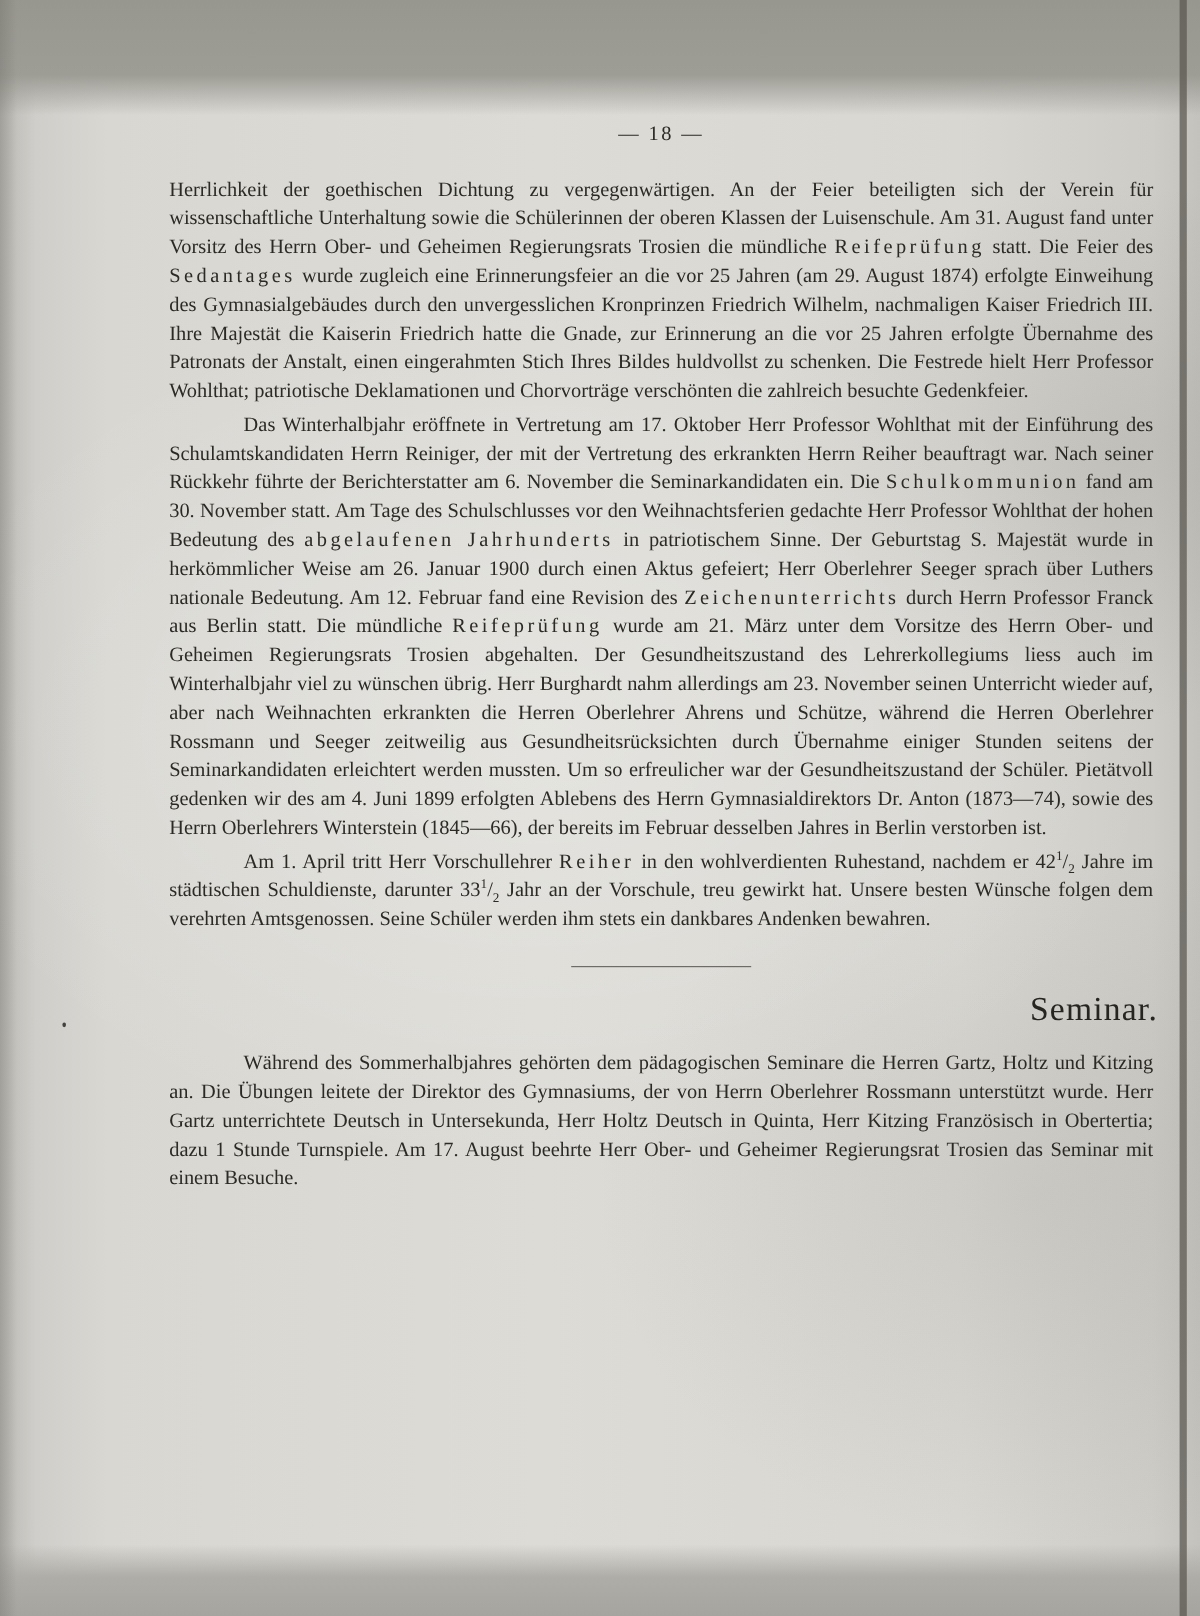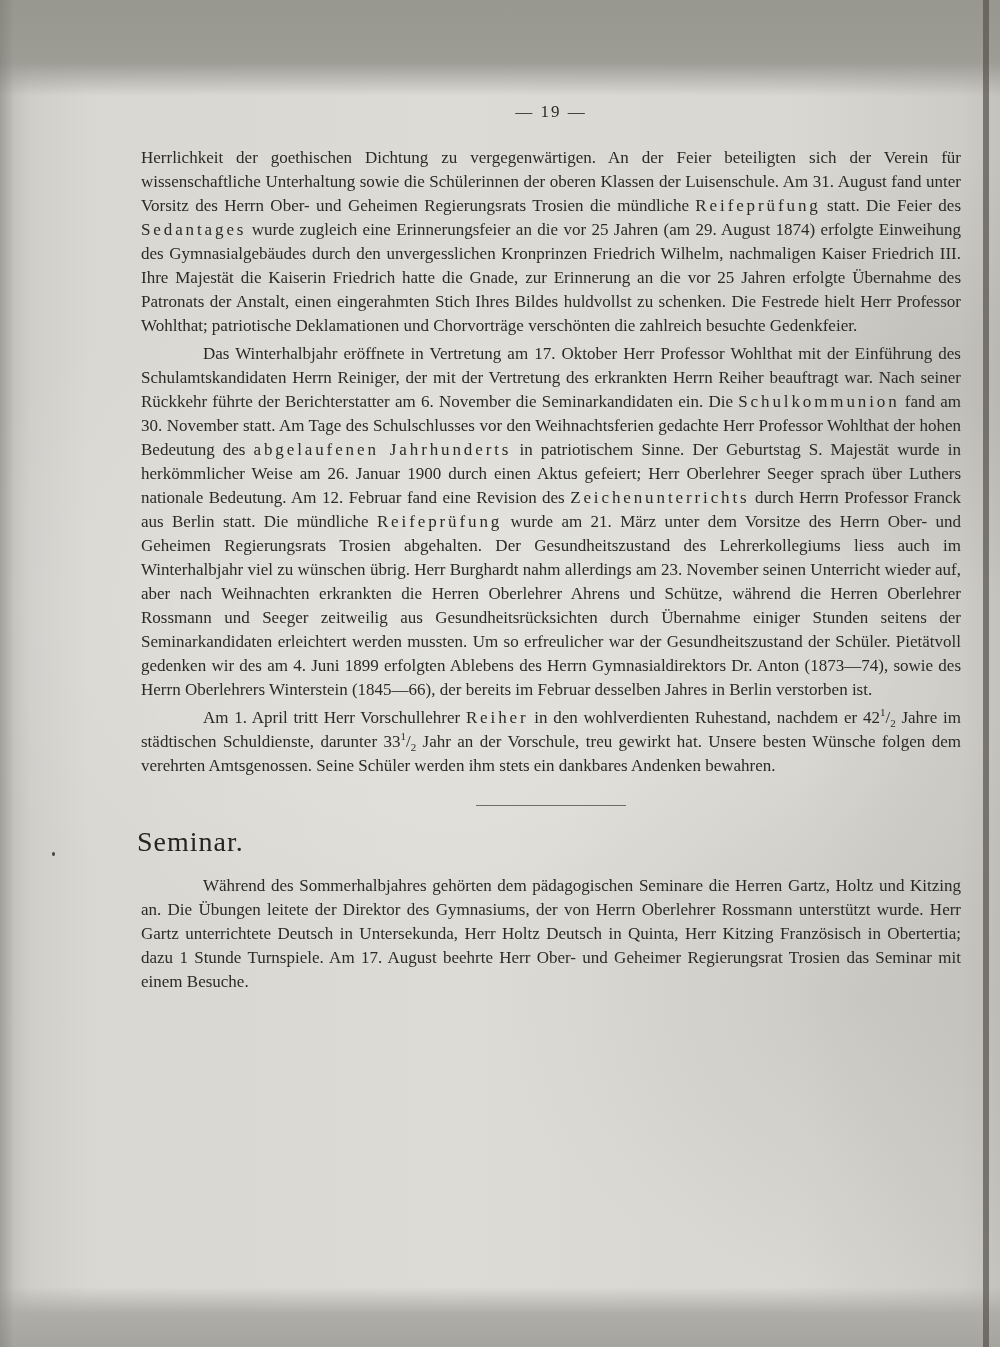--- a/index.html
+++ b/index.html
@@ -64,41 +64,41 @@
   hr.divider {
     border: none;
     border-top: 1px solid #6e6c66;
     width: 150px;
     margin: 27px auto 20px auto;
   }
   h1.section-heading {
     font-size: 28px;
     font-weight: normal;
     letter-spacing: 1px;
-    text-align: left;
+    text-align: right;
     margin: 0 0 16px 0;
     color: #272520;
   }
   .speck {
     position: absolute; left: 52px; top: 852px;
     width: 3px; height: 4px; border-radius: 50%;
     background: #44423c;
   }
 </style>
 </head>
 <body>
 
 <div class="scan">
   <div class="band-top"></div>
   <div class="band-bottom"></div>
   <div class="edge-line-right"></div>
   <div class="edge-shade-left"></div>
 
   <div class="page">
-    <div class="page-number">—  19  —</div>
+    <div class="page-number">—  18  —</div>
 
     <div class="body-text">
         <p class="para"><span>Herrlichkeit der goethischen Dichtung zu vergegenwärtigen.  An der Feier beteiligten sich der Verein für wissenschaftliche Unterhaltung sowie die Schülerinnen der oberen Klassen der Luisenschule.  Am 31. August fand unter Vorsitz des Herrn Ober- und Geheimen Regierungsrats Trosien die mündliche </span><span class="sperr">Reifeprüfung</span><span> statt.  Die Feier des </span><span class="sperr">Sedantages</span><span> wurde zugleich eine Erinnerungsfeier an die vor 25 Jahren (am 29. August 1874) erfolgte Einweihung des Gymnasialgebäudes durch den unvergesslichen Kronprinzen Friedrich Wilhelm, nachmaligen Kaiser Friedrich III. Ihre Majestät die Kaiserin Friedrich hatte die Gnade, zur Erinnerung an die vor 25 Jahren erfolgte Übernahme des Patronats der Anstalt, einen eingerahmten Stich Ihres Bildes huldvollst zu schenken.  Die Festrede hielt Herr Professor Wohlthat; patriotische Deklamationen und Chorvorträge verschönten die zahlreich besuchte Gedenkfeier.</span></p>
         <p class="para indent"><span>Das Winterhalbjahr eröffnete in Vertretung am 17. Oktober Herr Professor Wohlthat mit der Einführung des Schulamtskandidaten Herrn Reiniger, der mit der Vertretung des erkrankten Herrn Reiher beauftragt war.  Nach seiner Rückkehr führte der Berichterstatter am 6. November die Seminarkandidaten ein.  Die </span><span class="sperr">Schulkommunion</span><span> fand am 30. November statt.  Am Tage des Schulschlusses vor den Weihnachtsferien gedachte Herr Professor Wohlthat der hohen Bedeutung des </span><span class="sperr">abgelaufenen Jahrhunderts</span><span> in patriotischem Sinne.  Der Geburtstag S. Majestät wurde in herkömmlicher Weise am 26. Januar 1900 durch einen Aktus gefeiert; Herr Oberlehrer Seeger sprach über Luthers nationale Bedeutung.  Am 12. Februar fand eine Revision des </span><span class="sperr">Zeichenunterrichts</span><span> durch Herrn Professor Franck aus Berlin statt.  Die mündliche </span><span class="sperr">Reifeprüfung</span><span> wurde am 21. März unter dem Vorsitze des Herrn Ober- und Geheimen Regierungsrats Trosien abgehalten.  Der Gesundheitszustand des Lehrerkollegiums liess auch im Winterhalbjahr viel zu wünschen übrig.  Herr Burghardt nahm allerdings am 23. November seinen Unterricht wieder auf, aber nach Weihnachten erkrankten die Herren Oberlehrer Ahrens und Schütze, während die Herren Oberlehrer Rossmann und Seeger zeitweilig aus Gesundheitsrücksichten durch Übernahme einiger Stunden seitens der Seminarkandidaten erleichtert werden mussten.  Um so erfreulicher war der Gesundheitszustand der Schüler.  Pietätvoll gedenken wir des am 4. Juni 1899 erfolgten Ablebens des Herrn Gymnasialdirektors Dr. Anton (1873—74), sowie des Herrn Oberlehrers Winterstein (1845—66), der bereits im Februar desselben Jahres in Berlin verstorben ist.</span></p>
         <p class="para indent"><span>Am 1. April tritt Herr Vorschullehrer </span><span class="sperr">Reiher</span><span> in den wohlverdienten Ruhestand, nachdem er 42</span><span class="frac"><sup>1</sup>/<sub>2</sub></span><span> Jahre im städtischen Schuldienste, darunter 33</span><span class="frac"><sup>1</sup>/<sub>2</sub></span><span> Jahr an der Vorschule, treu gewirkt hat.  Unsere besten Wünsche folgen dem verehrten Amtsgenossen.  Seine Schüler werden ihm stets ein dankbares Andenken bewahren.</span></p>
       </div>
 
     <hr class="divider">
 
     <h1 class="section-heading">Seminar.</h1>

